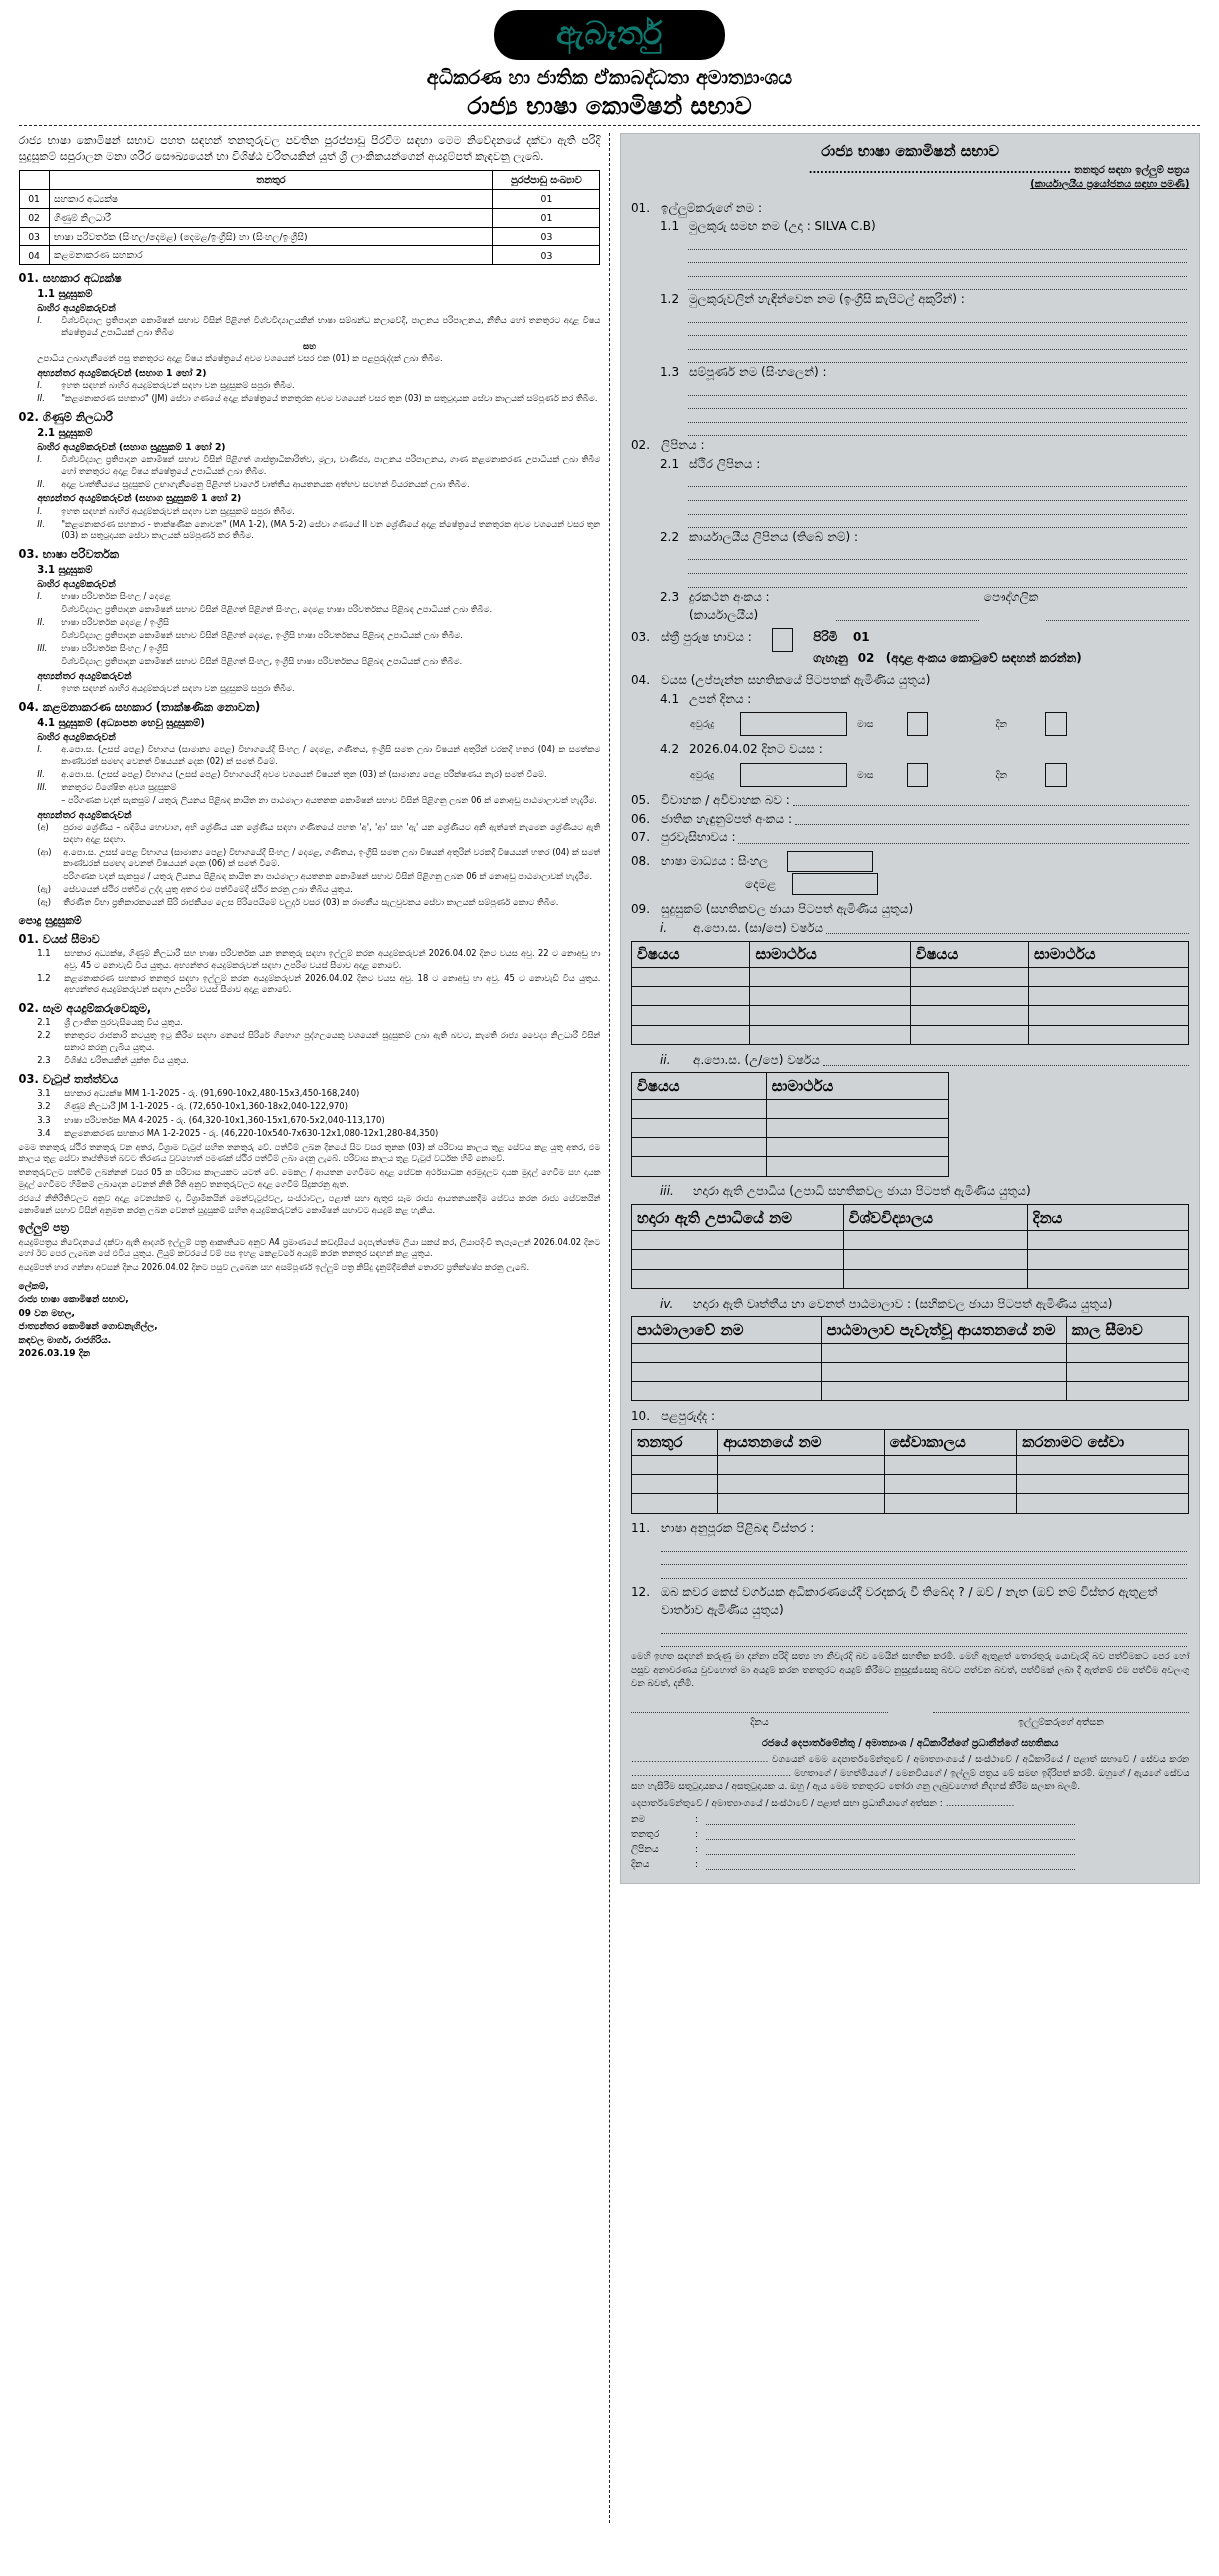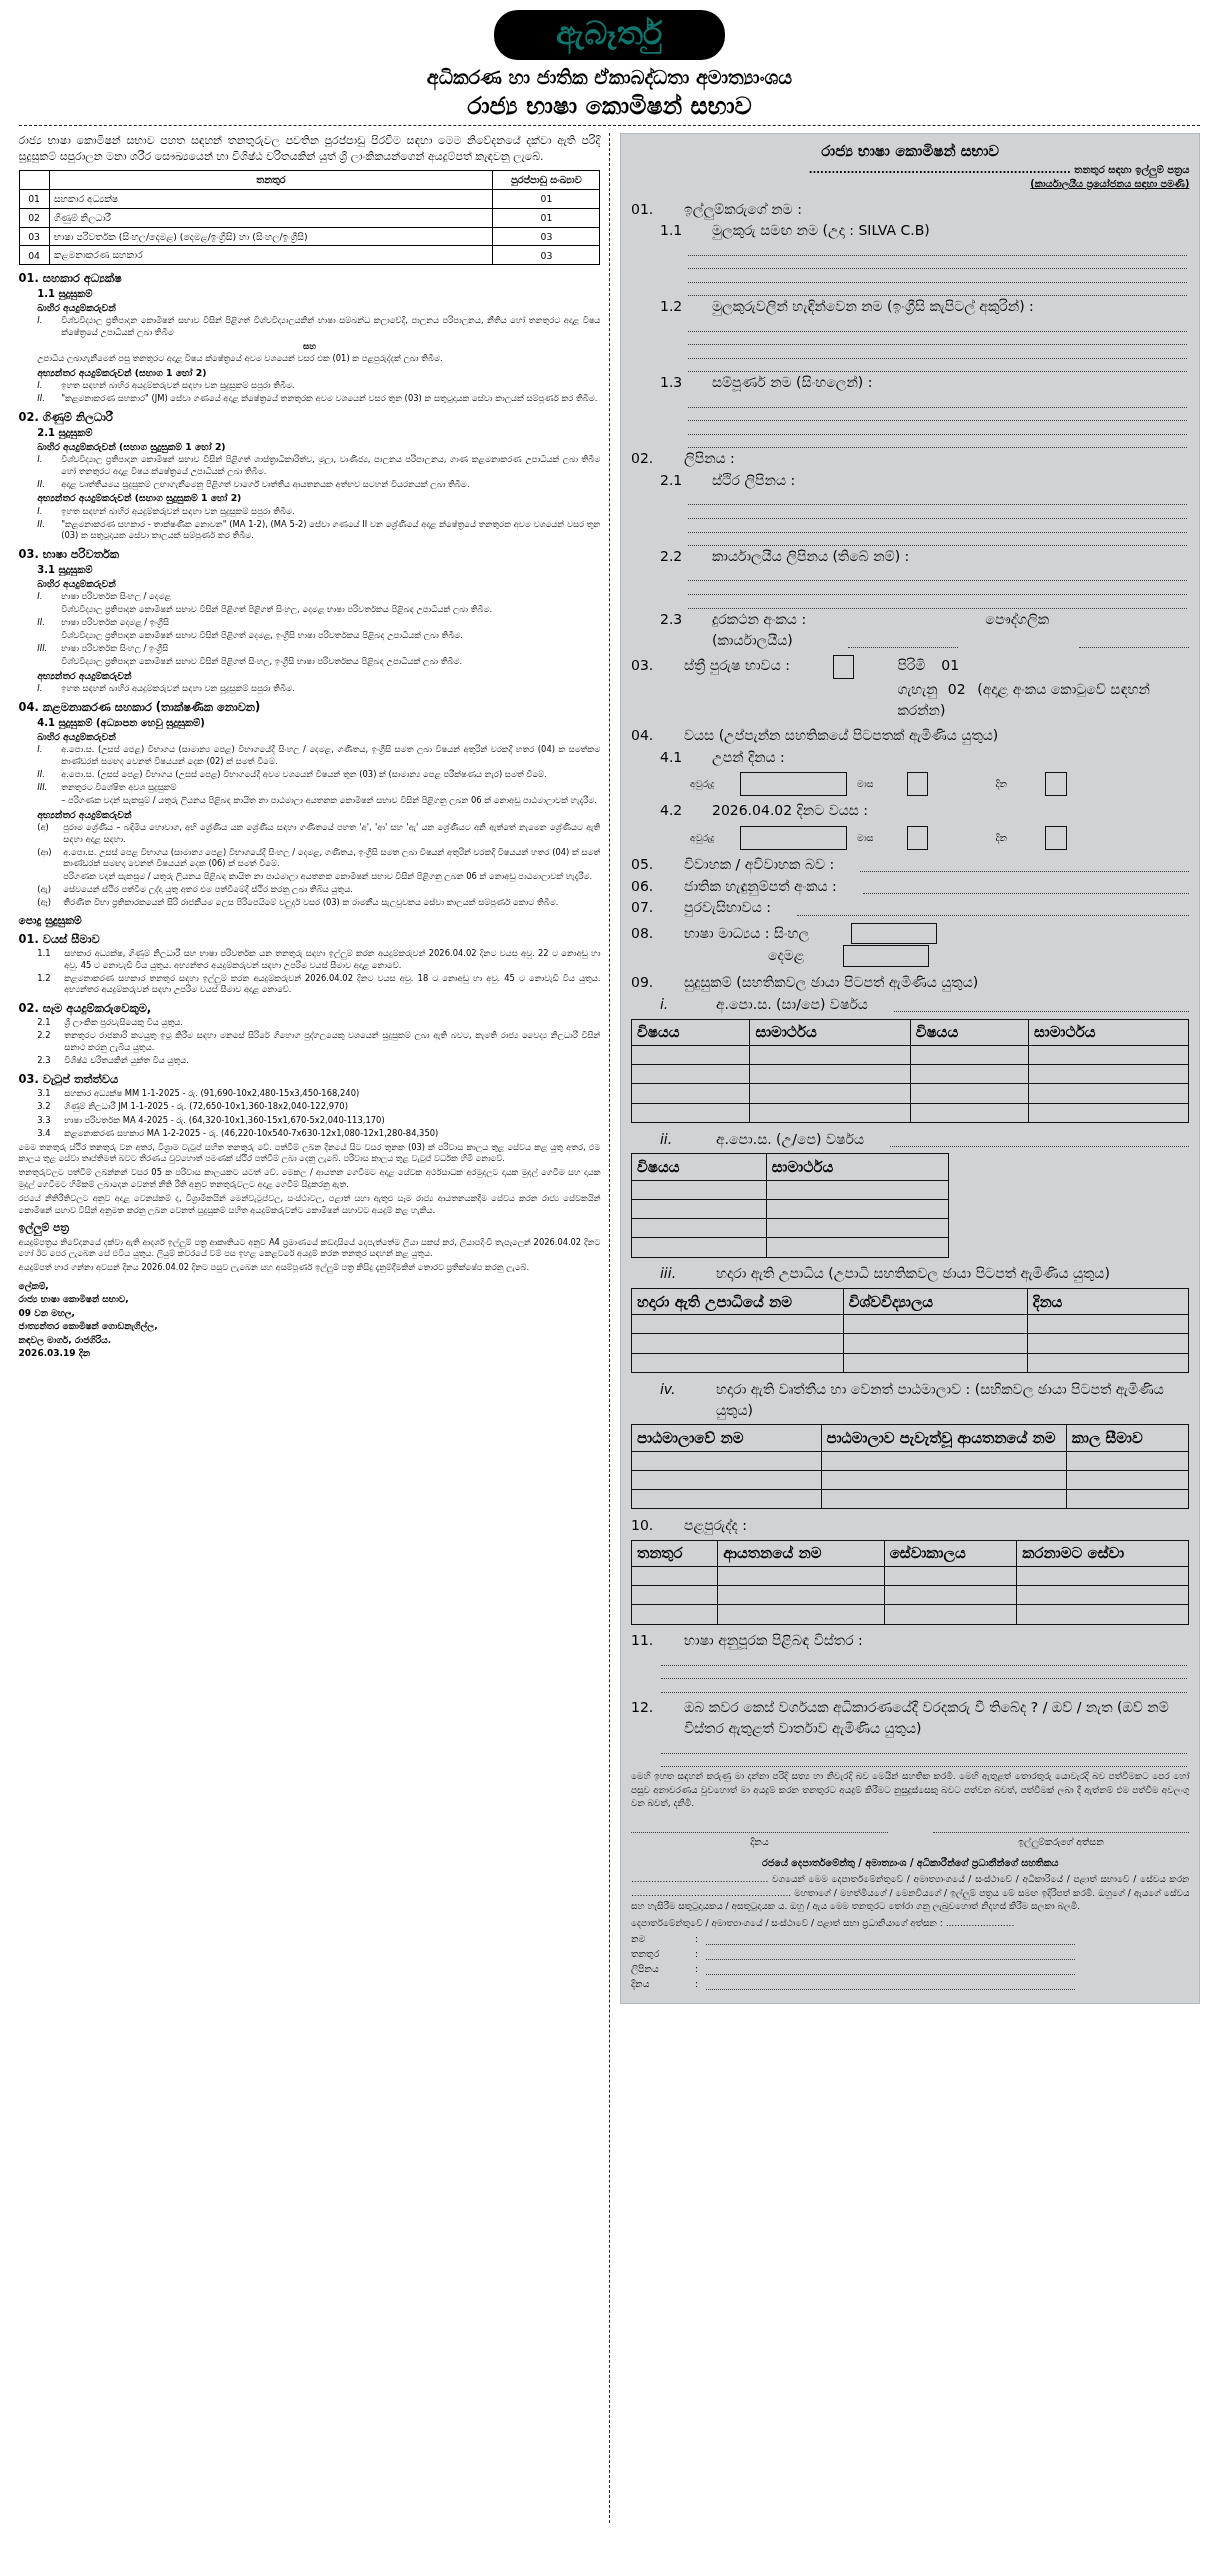--- a/index.html
+++ b/index.html
@@ -175,24 +175,23 @@
   }
   .form-sub2 {
     text-align: right;
     font-size: 9.7px;
     font-weight: bold;
     margin-bottom: 8.6px;
     text-decoration: underline;
   }
   .f-row {
     display: flex;
-    font-size: 14px;
+    font-size: 12px;
     line-height: 1.5;
     margin-bottom: 0.7px;
-    gap: 23px;
   }
   .f-row .mk  { flex: 0 0 30px; }
   .f-row .mk2 { flex: 0 0 29px; margin-left: 29px; }
   .f-row .mkr { flex: 0 0 33px; margin-left: 29px; font-style: italic; }
   .f-row .tx  { flex: 1; }
   .dots {
     flex: 1;
     border-bottom: 1.4px dotted #3a3a3a;
     margin: 0 0 2.9px 2.9px;
     min-height: 10.7px;
@@ -557,21 +556,21 @@
           <span class="tx">දුරකථන අංකය : (කාර්යාලයීය)</span>
           <span class="dots"></span>
           <span style="flex:0 0 auto; padding:0 4.3px;">පෞද්ගලික</span>
           <span class="dots"></span>
         </div>
 
         <div class="f-row" style="align-items:flex-start; margin-top:4.3px;">
           <span class="mk">03.</span>
           <span style="flex:0 0 auto;">ස්ත්‍රී පුරුෂ භාවය :</span>
           <span class="box-sm" style="margin:0 20px;"></span>
-          <span style="flex:1;">
+          <span style="flex:1;font-weight:bold;">
             <span style="display:block;">
               <span>පිරිමි</span>
               <span style="margin-left:11.4px;">01</span>
             </span>
             <span style="display:block; margin-top:2.9px;">
               <span>ගැහැනු</span>
               <span style="margin-left:5.7px;">02</span>
               <span style="margin-left:7.2px;">(අදාළ අංකය කොටුවේ සඳහන් කරන්න)</span>
             </span>
           </span>

